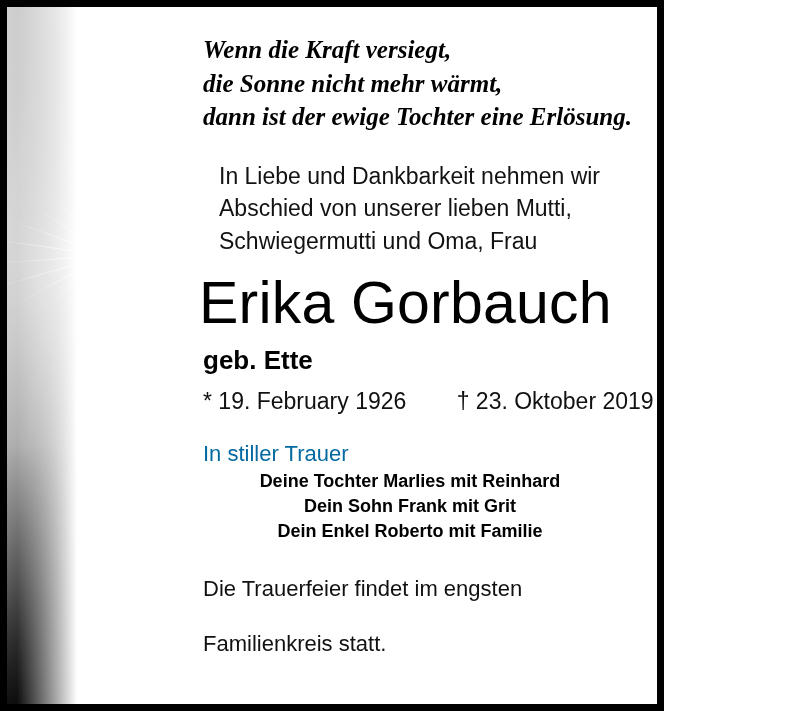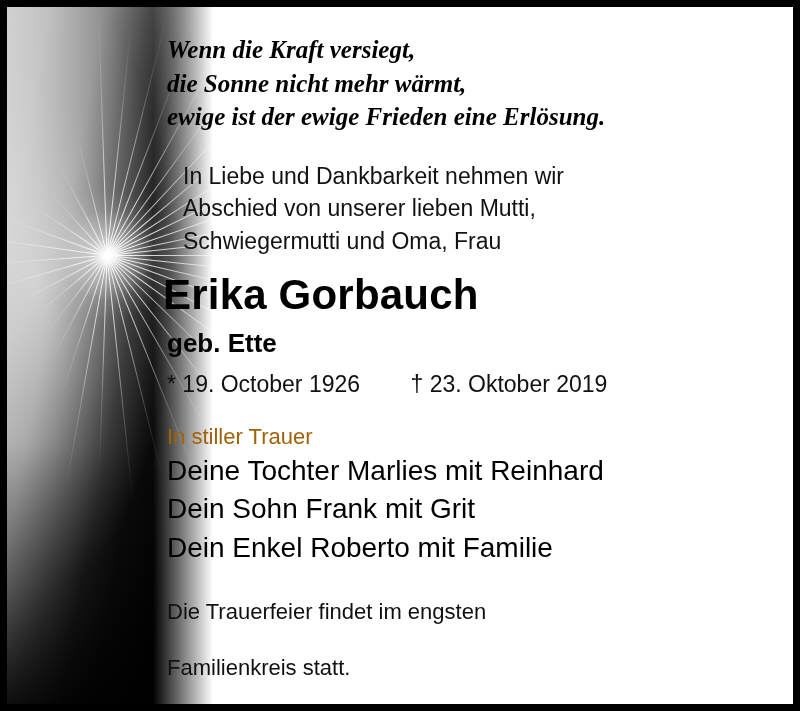--- a/index.html
+++ b/index.html
@@ -9,26 +9,27 @@
   }
   body {
     width: 800px;
     height: 711px;
     font-family: "Liberation Sans", sans-serif;
     overflow: hidden;
   }
 
   .obituary {
     position: relative;
-    width: 800px;
+    width: 664px;
     height: 711px;
     box-sizing: border-box;
     border: 7px solid #000000;
     background: #ffffff;
     overflow: hidden;
+    padding-left: 36px;
   }
 
   
   .bg-layer {
     position: absolute;
     inset: 0;
     z-index: 0;
   }
   .bg-gradient {
     position: absolute;
@@ -126,22 +127,22 @@
     font-family: "Liberation Sans", sans-serif;
     font-size: 23px;
     line-height: 1.42;
     color: #121212;
     margin: 0 0 16px 16px;
   }
   .intro div { white-space: nowrap; }
 
   .name {
     font-family: "Liberation Sans", sans-serif;
-    font-weight: 700;
-    font-size: 42px;
+    font-weight: 400;
+    font-size: 59px;
     line-height: 1.05;
     letter-spacing: 0.2px;
     color: #000000;
     margin: 0 0 10px -4px;
     white-space: nowrap;
   }
 
   .maiden {
     font-family: "Liberation Sans", sans-serif;
     font-weight: bold;
@@ -156,30 +157,31 @@
     color: #111111;
     margin: 0 0 26px 0;
     white-space: nowrap;
   }
   .dates .birth { display: inline-block; }
   .dates .death { display: inline-block; margin-left: 44px; }
 
   .mourning-lead {
     font-family: "Liberation Sans", sans-serif;
     font-size: 22px;
-    color: #a16207;
+    color: #0369a1;
     margin: 0 0 2px 0;
   }
   .mourners {
     font-family: "Liberation Sans", sans-serif;
-    font-weight: normal;
-    font-size: 28px;
+    font-weight: bold;
+    font-size: 18px;
     line-height: 1.38;
     color: #000000;
     margin: 0 0 30px 0;
+    text-align: center;
   }
   .mourners div { white-space: nowrap; }
 
   .closing {
     font-family: "Liberation Sans", sans-serif;
     font-size: 22px;
     line-height: 1.38;
     color: #111111;
     margin: 0;
   }
@@ -238,35 +240,35 @@
     <div class="burst-core"></div>
     <div class="vignette-bottom"></div>
     <div class="bg-white-right"></div>
   </div>
 
   <div class="content">
 
     <div class="verse">
       <div>Wenn die Kraft versiegt,</div>
       <div>die Sonne nicht mehr wärmt,</div>
-      <div>ewige ist der ewige Frieden eine Erlösung.</div>
+      <div>dann ist der ewige Tochter eine Erlösung.</div>
     </div>
 
     <div class="intro">
       <div>In Liebe und Dankbarkeit nehmen wir</div>
       <div>Abschied von unserer lieben Mutti,</div>
       <div>Schwiegermutti und Oma, Frau</div>
     </div>
 
     <div class="name">Erika Gorbauch</div>
 
     <div class="maiden">geb. Ette</div>
 
     <div class="dates">
-      <span class="birth">* 19. October 1926</span>
+      <span class="birth">* 19. February 1926</span>
       <span class="death">† 23. Oktober 2019</span>
     </div>
 
     <div class="mourning-lead">In stiller Trauer</div>
 
     <div class="mourners">
       <div>Deine Tochter Marlies mit Reinhard</div>
       <div>Dein Sohn Frank mit Grit</div>
       <div>Dein Enkel Roberto mit Familie</div>
     </div>

